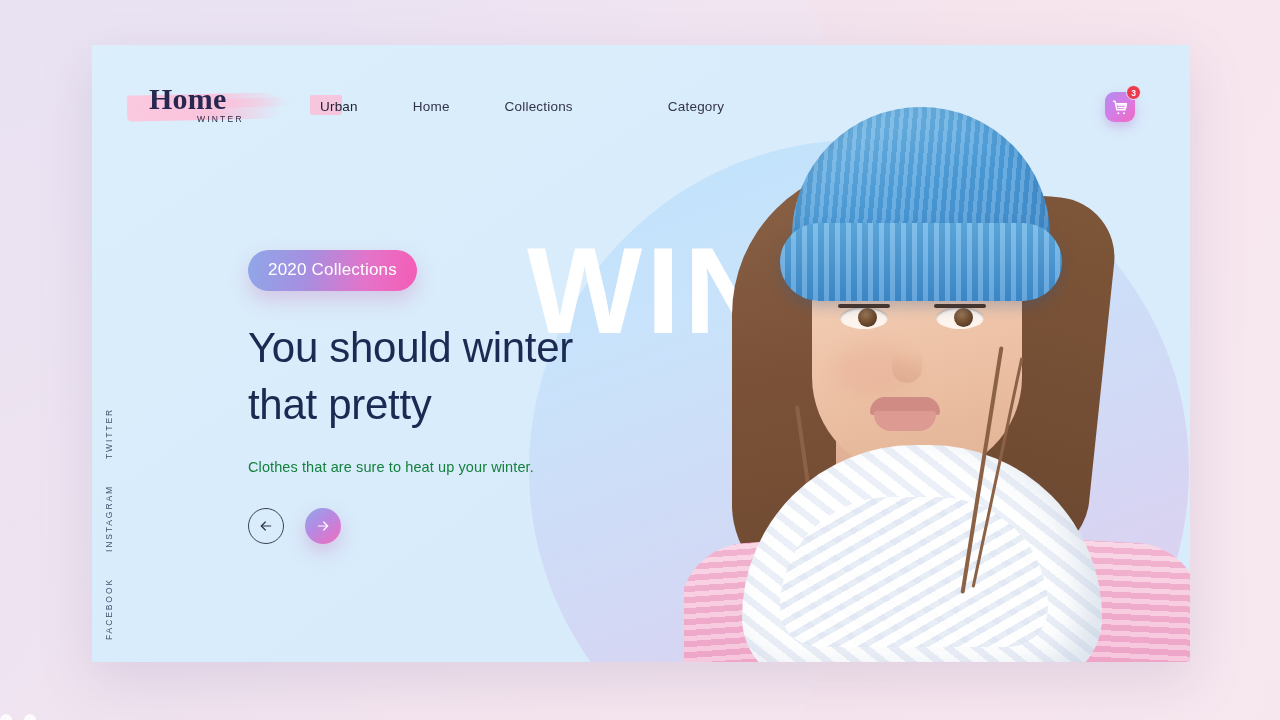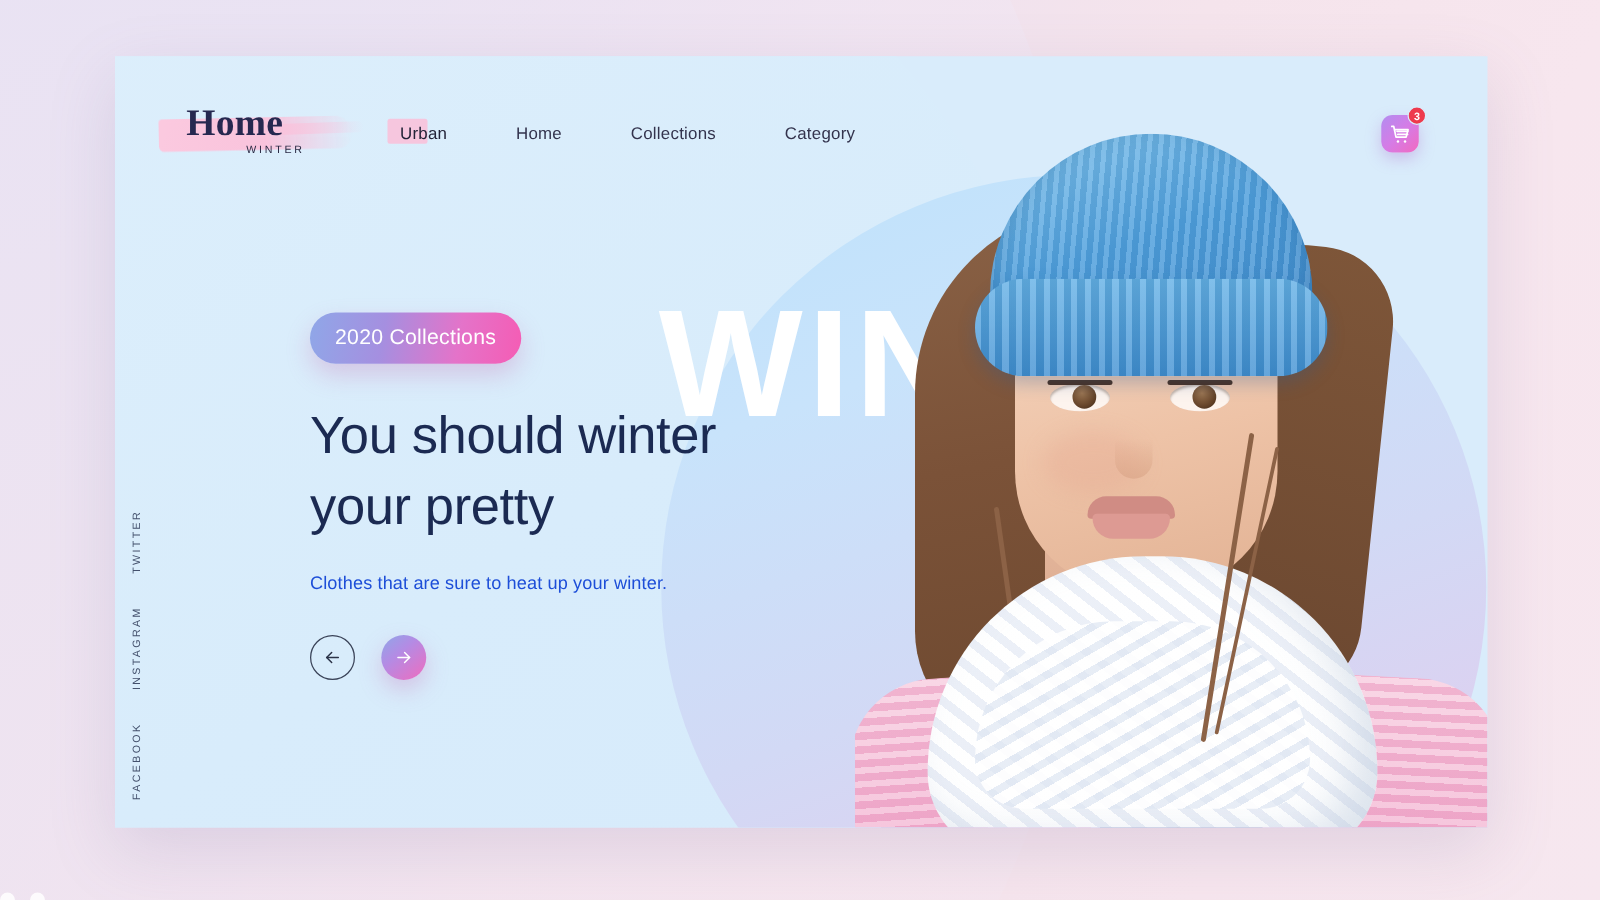--- a/index.html
+++ b/index.html
@@ -94,21 +94,21 @@
 
   .nav {
     position:absolute; left:228px; top:48px;
     display:flex; align-items:center; gap:0px;
   }
   .nav-item {
     position:relative; font-size:13.5px; color:#33334d;
     padding:6px 0; margin-right:55px; cursor:pointer;
     white-space:nowrap; letter-spacing:.2px;
   }
-  .nav-item:last-child { margin-right:0; }
+  .nav-item:last-child { margin-right:0;margin-left:40px; }
   .nav-item.active { color:#232338; }
   .nav-item .hl {
     position:absolute; left:-10px; top:2px;
     width:32px; height:20px;
     background:#f6c6de; border-radius:2px; z-index:-1;
   }
 
   .cart {
     position:absolute; right:55px; top:47px;
     width:30px; height:30px; border-radius:9px;
@@ -145,21 +145,21 @@
     color:#fff; font-size:17px; letter-spacing:.2px;
     box-shadow:0 9px 20px rgba(200,110,180,.30);
     cursor:pointer;
   }
   .headline {
     margin-top:28px;
     font-size:42px; line-height:1.36; color:#1b2a52;
     font-weight:400; letter-spacing:-.3px;
   }
   .sub {
-    margin-top:26px; font-size:14.5px; color:#1d4ed8; letter-spacing:.1px;
+    margin-top:26px; font-size:14.5px; color:#15803d; letter-spacing:.1px;
   }
   .arrows { margin-top:33px; display:flex; align-items:center; gap:21px; }
   .arrow-prev {
     width:36px; height:36px; border-radius:50%;
     border:1px solid #3a4358; background:transparent;
     display:flex; align-items:center; justify-content:center;
     cursor:pointer; color:#2b3348;
   }
   .arrow-next {
     width:36px; height:36px; border-radius:50%;
@@ -386,21 +386,21 @@
     <div class="m-scarf"></div>
     <div class="m-scarf2"></div>
     <div class="m-strand1"></div>
     <div class="m-strand2"></div>
   </div>
 
   <div class="content">
     <div class="pill">2020 Collections</div>
     <h1 class="headline">
       <span>You should winter</span><br>
-      <span>your pretty</span>
+      <span>that pretty</span>
     </h1>
     <p class="sub">Clothes that are sure to heat up your winter.</p>
     <div class="arrows">
       <div class="arrow-prev">
         <svg viewBox="0 0 24 24" fill="none" stroke="currentColor" stroke-width="1.8" stroke-linecap="round" stroke-linejoin="round">
           <path d="M19 12H5"></path>
             <path d="M11 18l-6-6 6-6"></path>
         </svg>
       </div>
       <div class="arrow-next">

